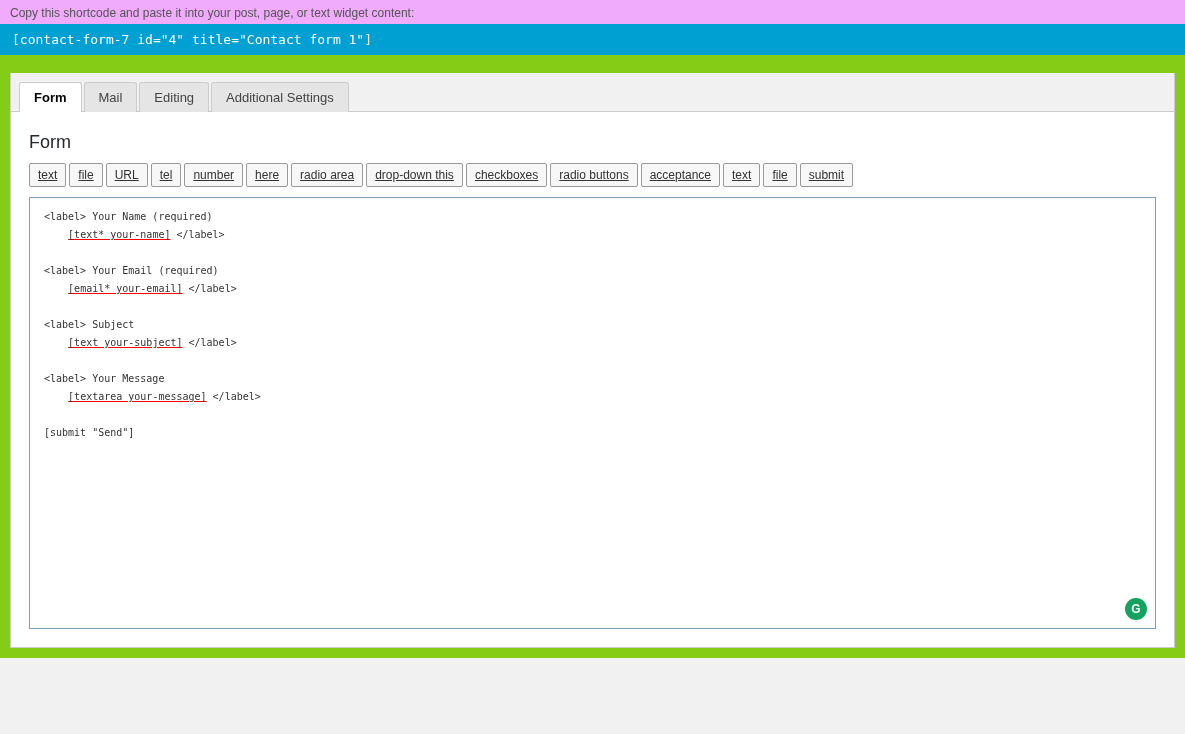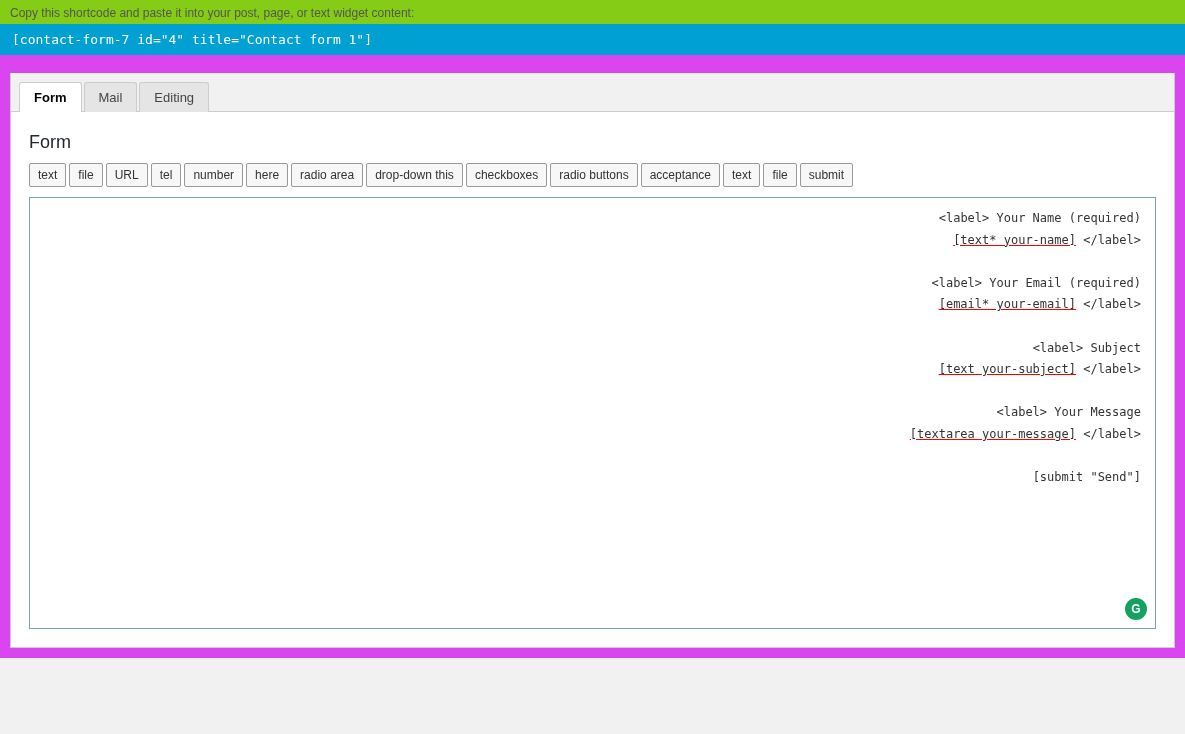--- a/index.html
+++ b/index.html
@@ -4,37 +4,37 @@
   <style>
     * { box-sizing: border-box; margin: 0; padding: 0; }
     body {
       font-family: -apple-system, BlinkMacSystemFont, "Segoe UI", Arial, sans-serif;
       font-size: 13px;
       background: #f1f1f1;
       color: #333;
     }
 
     .top-notice {
-      background: #84cc16;
+      background: #f0abfc;
       padding: 6px 10px 4px 10px;
       font-size: 12px;
       color: #555;
     }
 
     .shortcode-bar {
       background: #00a0d2;
       color: #fff;
       font-family: monospace;
       font-size: 13px;
       padding: 8px 12px;
       margin-bottom: 0;
     }
 
     .main-container {
-      background: #d946ef;
+      background: #84cc16;
       padding: 18px 10px 10px 10px;
     }
 
     .tabs-wrapper {
       background: #fff;
       border: 1px solid #ccc;
       border-top: none;
     }
 
     .tabs-header {
@@ -100,37 +100,37 @@
     }
 
     .tag-btn {
       padding: 4px 8px;
       border: 1px solid #999;
       background: #f7f7f7;
       font-size: 12px;
       color: #333;
       cursor: pointer;
       border-radius: 2px;
+      text-decoration: underline;
     }
 
     .editor-wrapper {
       position: relative;
       border: 1px solid #7ca0b5;
     }
 
     .editor-content {
       min-height: 430px;
       padding: 10px 14px;
       font-family: monospace;
-      font-size: 12px;
+      font-size: 10px;
       line-height: 1.8;
       white-space: pre;
       background: #fff;
       position: relative;
-      text-align: right;
     }
 
     .editor-line {
       display: block;
     }
 
     .red-underline {
       text-decoration: underline;
       text-decoration-color: red;
       text-decoration-style: solid;
@@ -164,20 +164,21 @@
   <span>[contact-form-7 id="4" title="Contact form 1"]</span>
 </div>
 
 <div class="main-container">
   <div class="tabs-wrapper">
     <div class="tabs-header">
 
     <div class="tab active">Form</div>
         <div class="tab">Mail</div>
         <div class="tab">Editing</div>
+        <div class="tab">Additional Settings</div>
       </div>
     <div class="tab-content">
       <div class="form-section-title">Form</div>
       <div class="tag-buttons">
 
       <button class="tag-btn">text</button>
           <button class="tag-btn">file</button>
           <button class="tag-btn">URL</button>
           <button class="tag-btn">tel</button>
           <button class="tag-btn">number</button>

